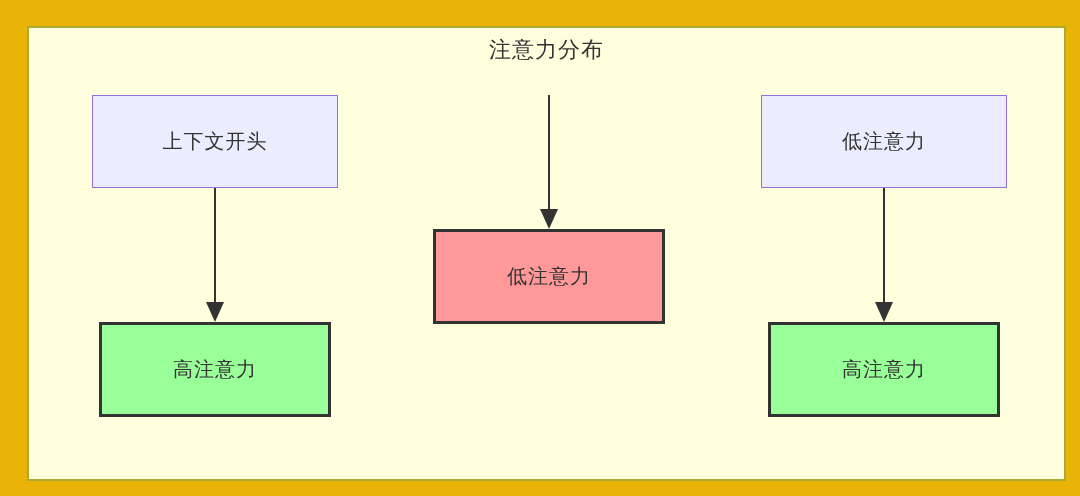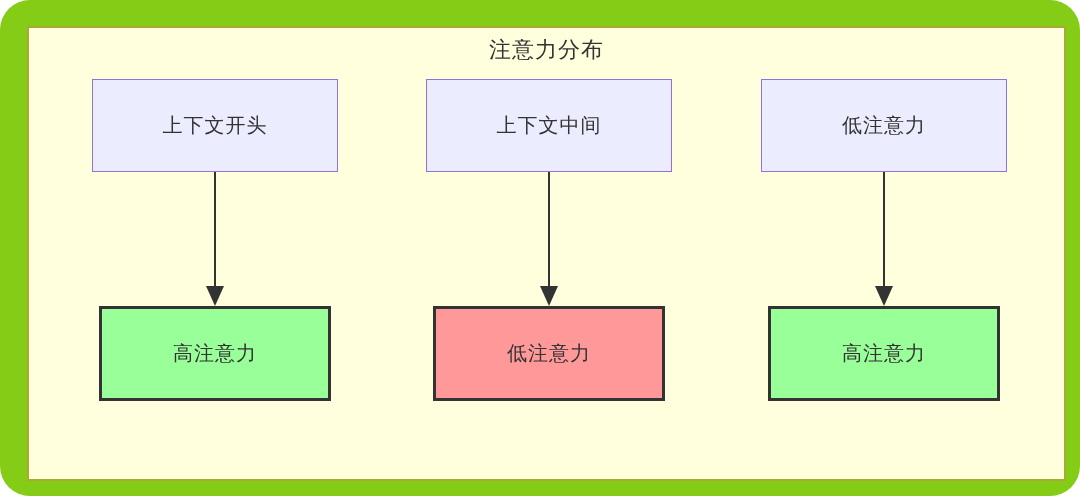--- a/index.html
+++ b/index.html
@@ -5,23 +5,22 @@
   html, body {
     margin: 0;
     padding: 0;
     background: #ffffff;
     font-family: "DejaVu Sans", "Liberation Sans", sans-serif;
   }
   .stage {
     position: relative;
     width: 1080px;
     height: 496px;
-    background: #84cc16;
+    background: #eab308;
     overflow: hidden;
-    border-radius: 30px;
   }
   .canvas {
     position: absolute;
     left: 27px;
     top: 26px;
     width: 1039px;
     height: 455px;
     box-sizing: border-box;
     background: var(--canvas-bg, #ffffde);
     border: 2px solid var(--canvas-border, #aaaa33);
@@ -31,21 +30,21 @@
     top: 7px;
     left: 0;
     width: 100%;
     text-align: center;
     font-size: 22px;
     color: var(--text, #333333);
     letter-spacing: 1px;
   }
   .col {
     position: absolute;
-    top: 51px;
+    top: 67px;
     width: 250px;
     display: flex;
     flex-direction: column;
     align-items: center;
   }
   .col.c1 { left: 61px; }
   .col.c2 { left: 395px; }
   .col.c3 { left: 730px; }
   .node {
     box-sizing: border-box;
@@ -89,21 +88,20 @@
     <div class="col c1">
       <div class="node source">上下文开头</div>
       <svg class="edge" viewBox="0 0 22 134">
         <line x1="11" y1="0" x2="11" y2="116"></line>
         <polygon points="2,114 20,114 11,134"></polygon>
       </svg>
       <div class="node target high">高注意力</div>
     </div>
 
     <div class="col c2">
-      <div class="node source">上下文中间</div>
       <svg class="edge" viewBox="0 0 22 134">
         <line x1="11" y1="0" x2="11" y2="116"></line>
         <polygon points="2,114 20,114 11,134"></polygon>
       </svg>
       <div class="node target low">低注意力</div>
     </div>
 
     <div class="col c3">
       <div class="node source">低注意力</div>
       <svg class="edge" viewBox="0 0 22 134">

